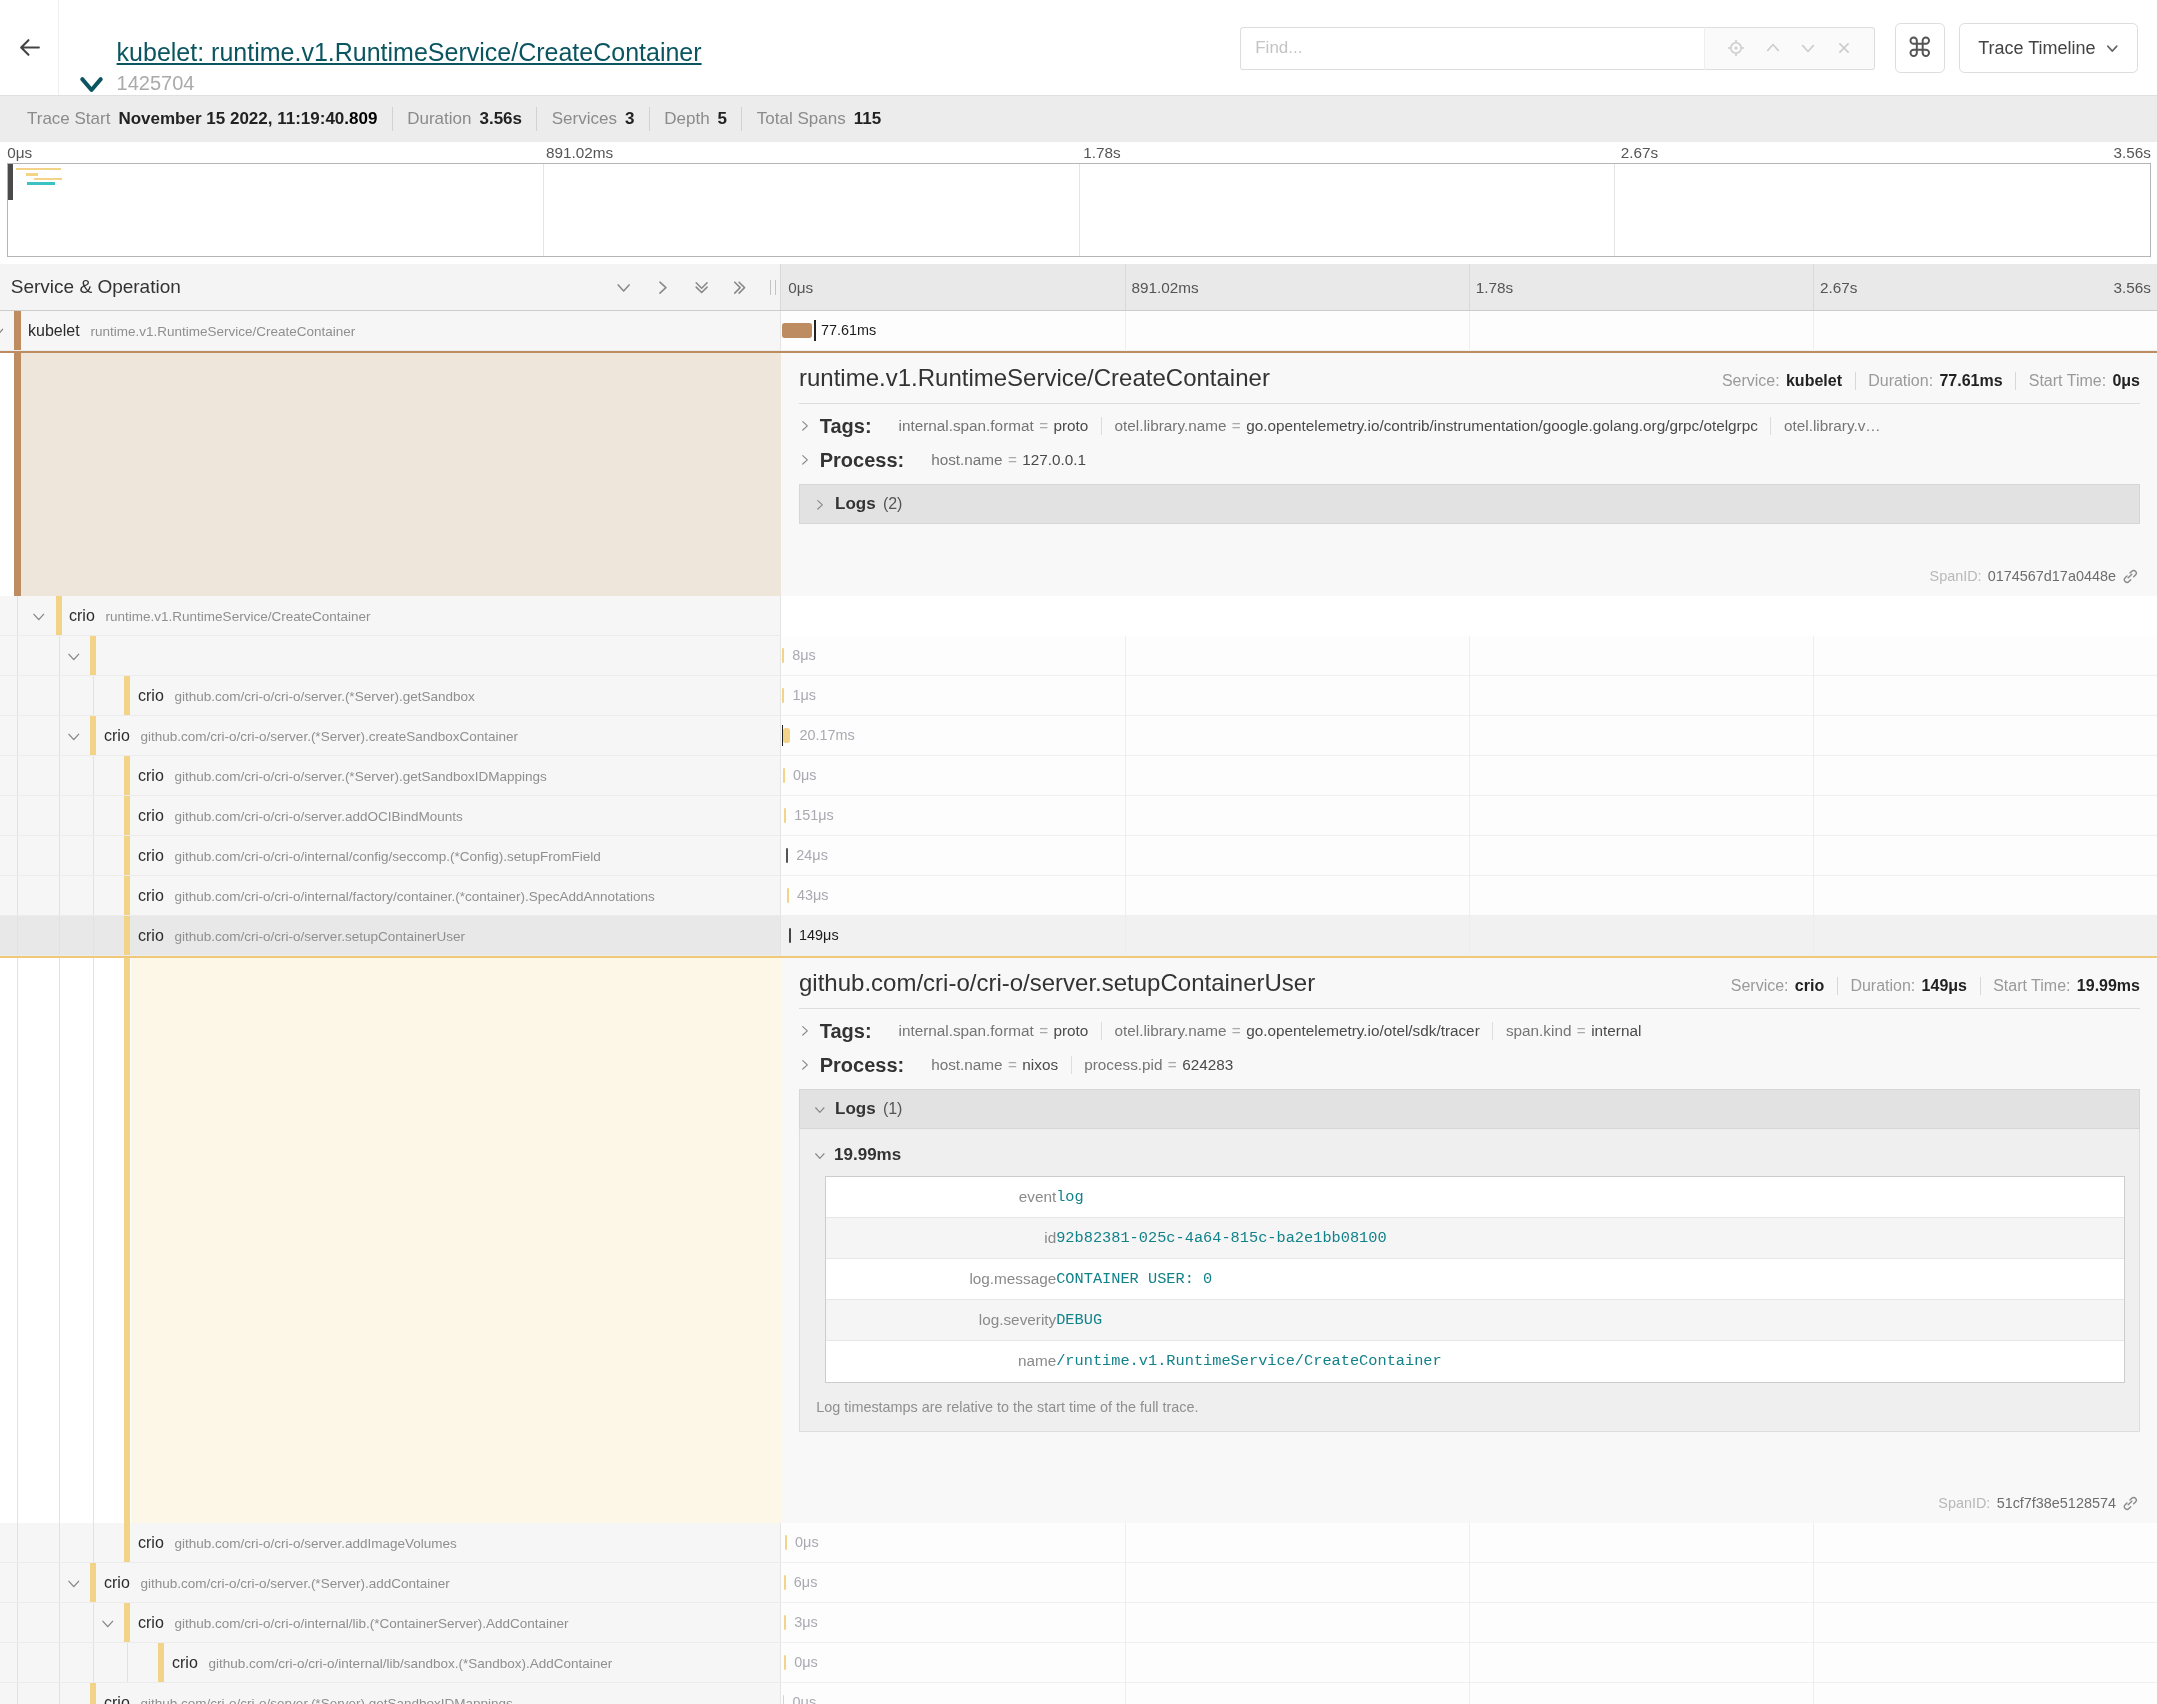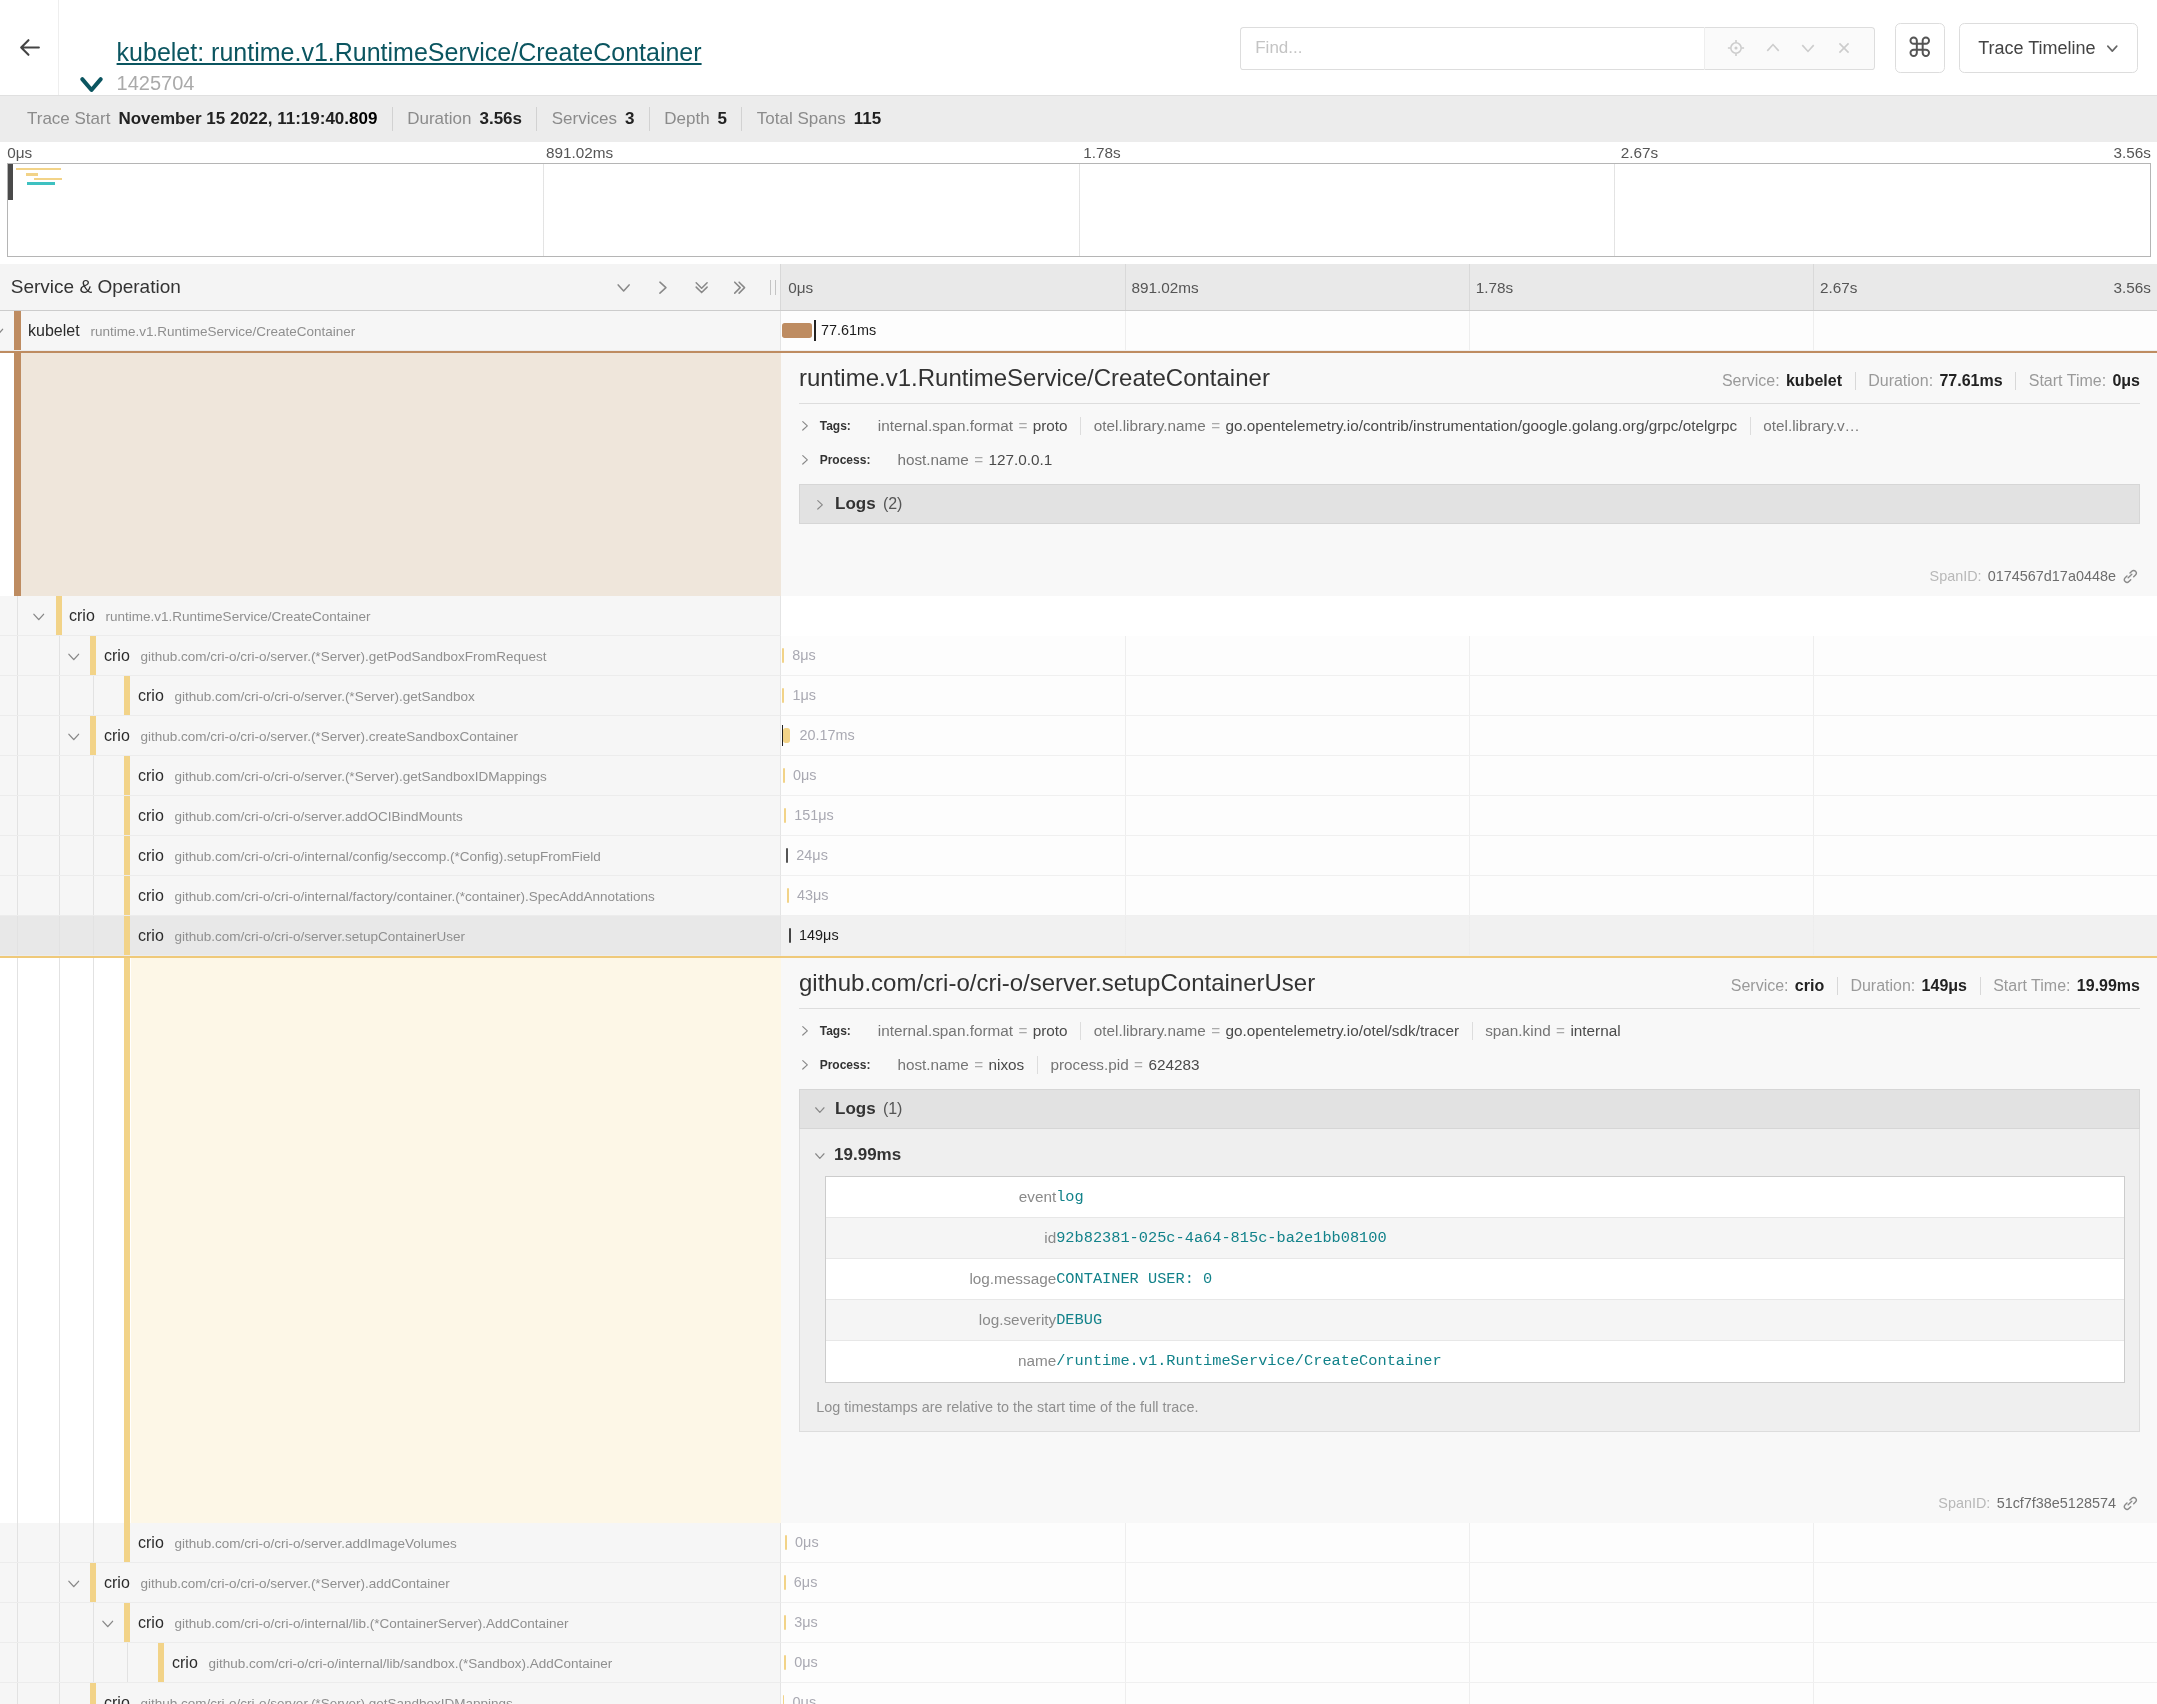--- a/index.html
+++ b/index.html
@@ -93,21 +93,21 @@
   .dp-titlerow { display:flex; align-items:baseline; }
   .dp-title { font-size:24px; color:#333; font-weight:400; white-space:nowrap; overflow:hidden; }
   .dp-meta { margin-left:auto; display:flex; align-items:baseline; white-space:nowrap; font-size:16px; }
   .dp-meta .m { padding:0 12.6px; border-right:0.9px solid #d8d8d8; }
   .dp-meta .m:last-child { border-right:none; padding-right:0; }
   .dp-meta .ml { color:#9a9a9a; margin-right:6.3px; }
   .dp-meta .mv { color:#222; font-weight:bold; }
   .dp-hr { border-top:0.9px solid #ddd; margin:10.8px 0 5.4px 0; }
   .kvrow { display:flex; align-items:center; min-height:34px; font-size:15.3px; }
   .kvrow .chev { margin-right:9px; }
-  .kvrow .rowname { font-weight:bold; font-size:12px; color:#333; margin-right:14.4px; }
+  .kvrow .rowname { font-weight:bold; font-size:20px; color:#333; margin-right:14.4px; }
   .kv { padding:0 12.6px; border-right:0.9px solid #ddd; white-space:nowrap; }
   .kv:first-of-type { padding-left:0; }
   .kv:last-child { border-right:none; }
   .kv .k { color:#757575; }
   .kv .e { color:#aaa; padding:0 5.4px; }
   .kv .v { color:#4a4a4a; }
   .logsbar { background:#e2e2e2; border:0.9px solid #d6d6d6; min-height:40px; display:flex; align-items:center;
       padding:0 14.4px; margin-top:7.2px; cursor:pointer; }
   .logsbar .rowname { font-weight:bold; font-size:17px; color:#333; margin:0 7.2px 0 9px; }
   .logsbar .cnt { font-size:16px; color:#555; }
@@ -355,21 +355,20 @@
 <div class="srow">
   <div class="ncol">
       <i class="guide" style="left: 59px;"></i>
       <i class="guide" style="left: 17px;"></i>
     <span class="rchev chev" style="left: 67px;">
         <svg width="13.5" height="13.5" viewBox="0 0 14 14">
           <polyline points="2,4.5 7,10 12,4.5"></polyline>
         </svg>
       </span>
     <i class="strip" style="left: 90px; background: rgb(242, 211, 136);"></i>
-    <span class="rlabel" style="left: 104px;"><span class="svc">crio</span><span class="op">github.com/cri-o/cri-o/server.(*Server).getPodSandboxFromRequest</span></span>
   </div>
   <div class="tcol">
     <i class="bar" style="left: 0.06%; width: 0.1%; background: rgb(242, 211, 136);"></i>
     <span class="dur" style="left: calc(0.16% + 9px);">8μs</span>
   </div>
 </div>
 <div class="srow">
   <div class="ncol">
       <i class="guide" style="left: 93px;"></i>
       <i class="guide" style="left: 59px;"></i>

